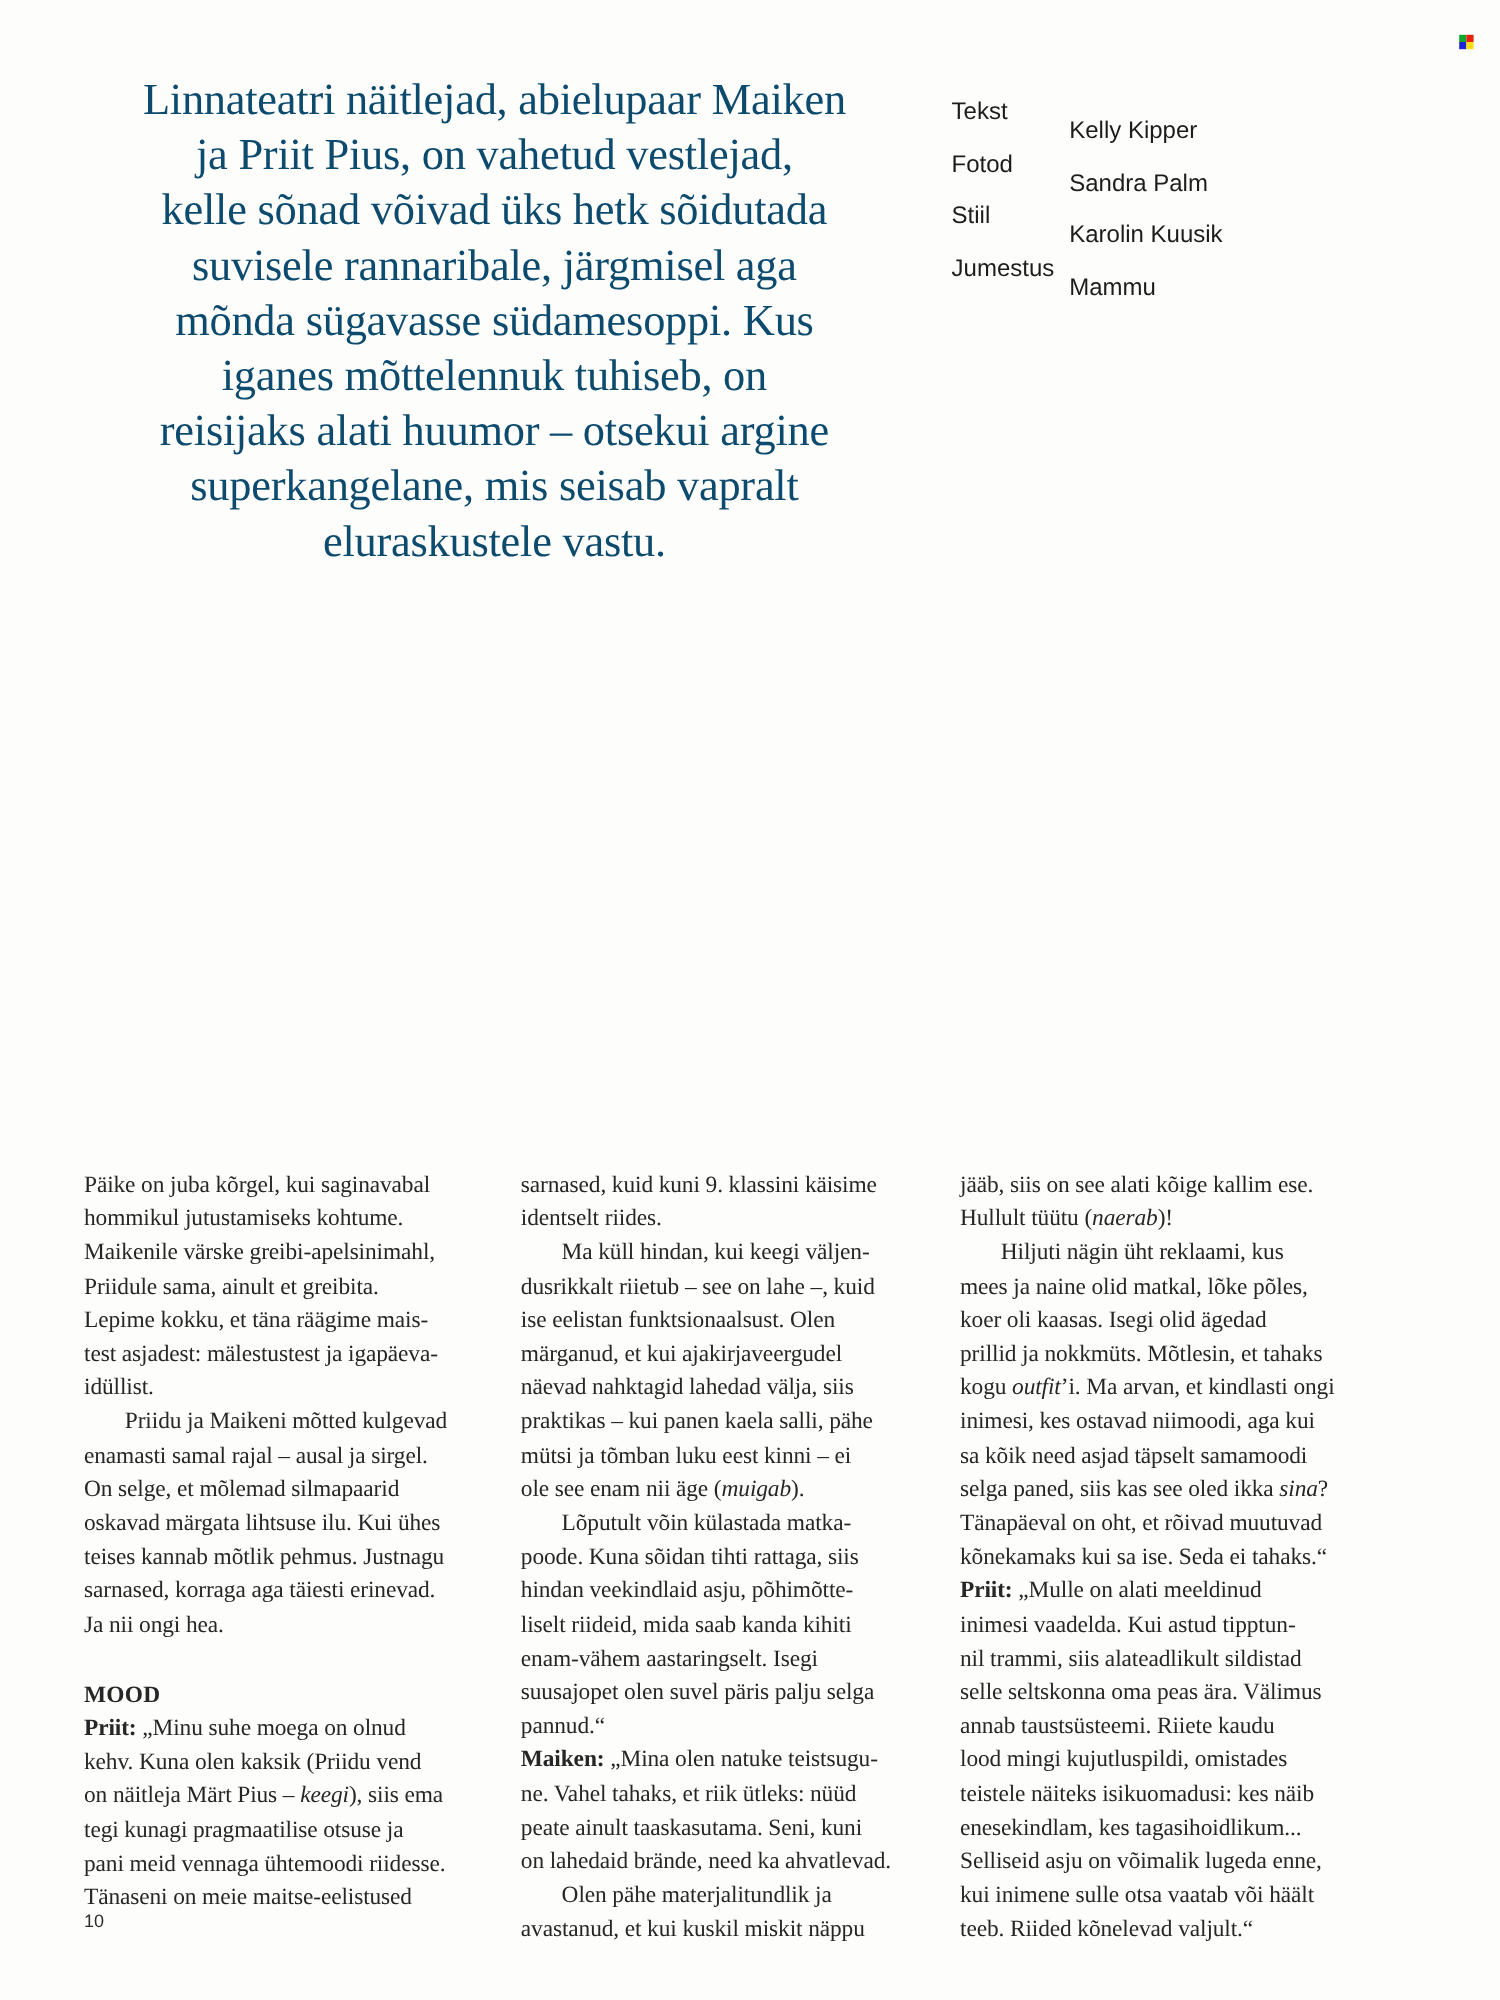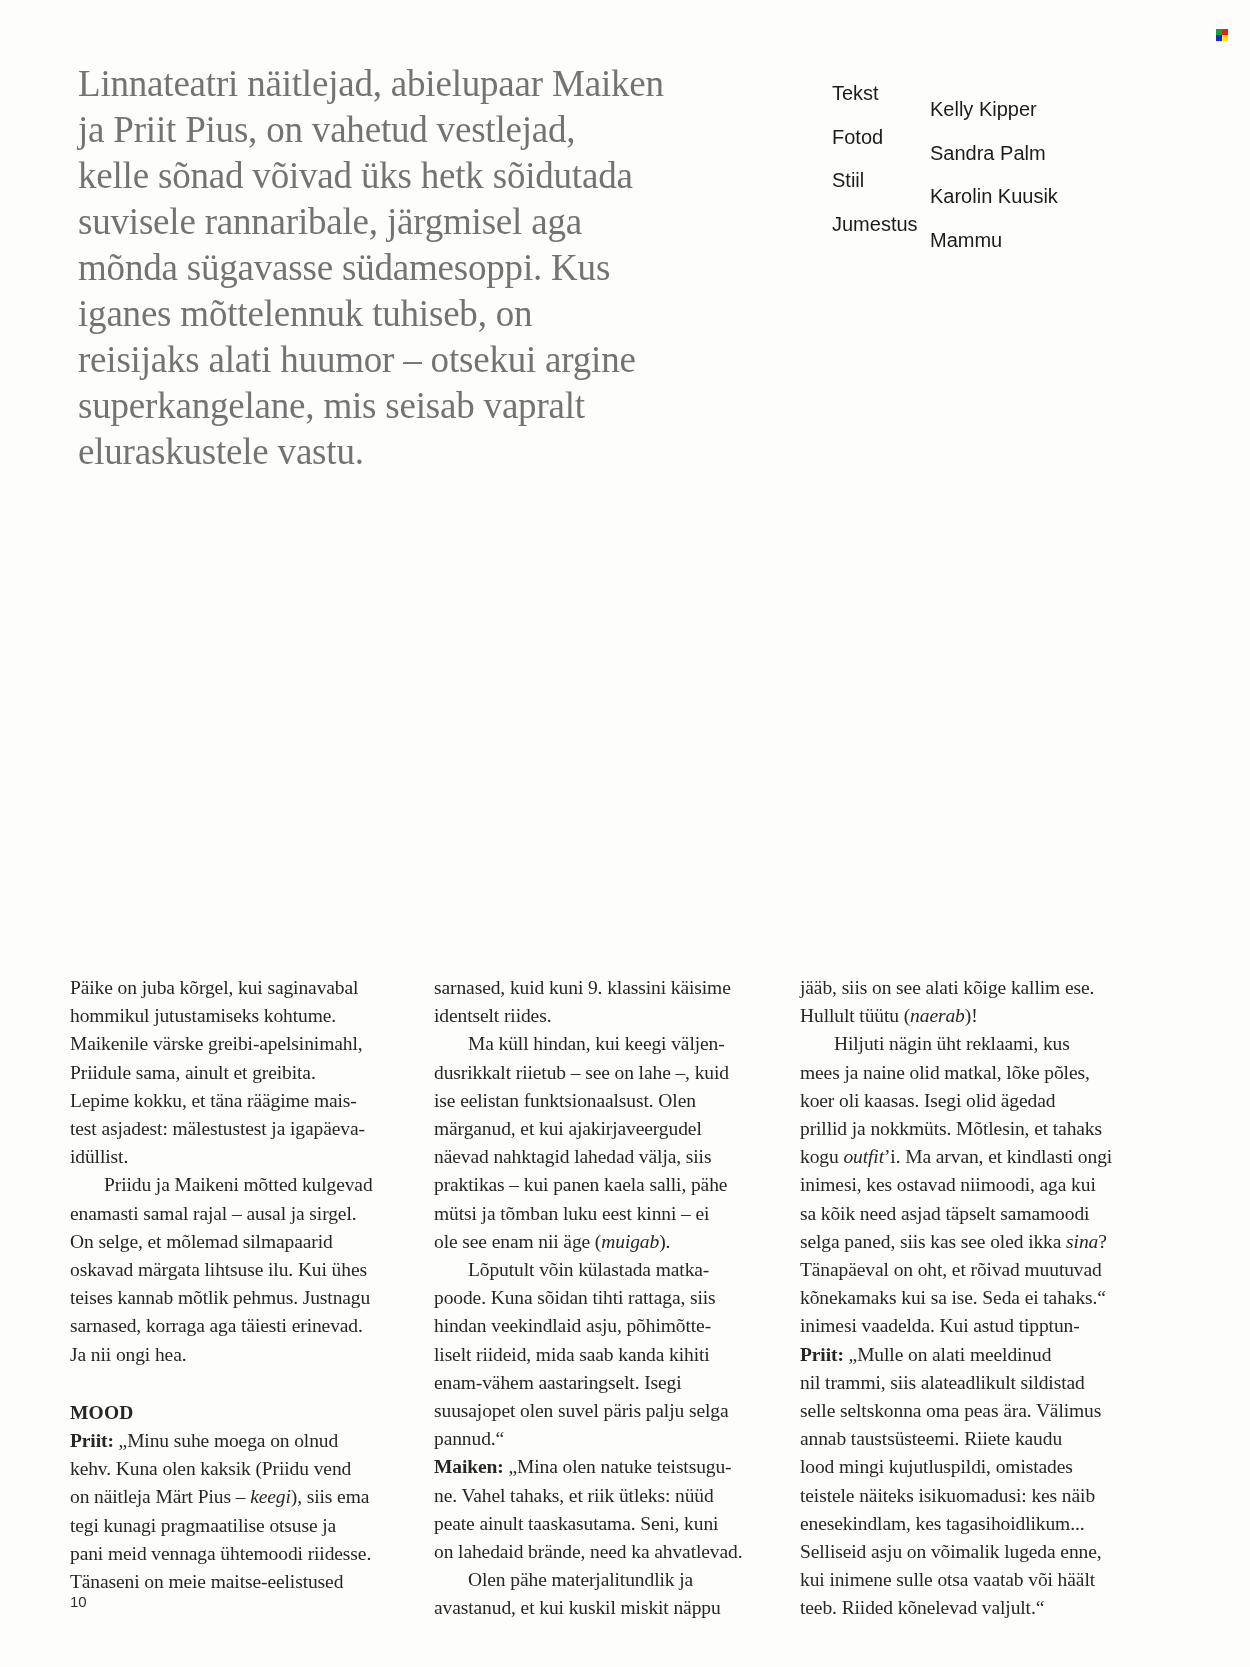--- a/index.html
+++ b/index.html
@@ -8,28 +8,29 @@
     background:#fdfdfb;
     position:relative;
     overflow:hidden;
     font-family:"Liberation Serif",serif;
     color:#222;
     -webkit-font-smoothing:antialiased;
   }
   .page{position:absolute;inset:0;}
   
   .lede{
-    position:absolute;left:78px;top:61px;width:720px;
+    position:absolute;left:52px;top:61px;width:720px;
     font-size:37px;line-height:46px;letter-spacing:-0.2px;
-    color:#737373;
+    color:#0c4a6e;
+    text-align:center;
   }
   .lede-line{white-space:nowrap;}
   
   .credits{
-    position:absolute;left:832px;top:80px;
+    position:absolute;left:793px;top:80px;
     font-family:"Liberation Sans",sans-serif;
     font-size:20px;line-height:27.5px;color:#1c1c1c;
   }
   .credit-row{display:flex;}
   .credit-label{width:98px;flex:0 0 98px;}
   .credit-value{white-space:nowrap;margin-top:16px;}
   
   .corner-icon{
     position:absolute;left:1216px;top:29px;width:12px;height:12px;
     display:grid;grid-template-columns:6px 6px;grid-template-rows:6px 6px;
@@ -172,22 +173,22 @@
           <div class="bline">koer oli kaasas. Isegi olid ägedad</div>
           <div class="bline">prillid ja nokkmüts. Mõtlesin, et tahaks</div>
           <div class="bline">kogu <em>outfit</em>’i. Ma arvan, et kindlasti ongi</div>
           <div class="bline">inimesi, kes ostavad niimoodi, aga kui</div>
           <div class="bline">sa kõik need asjad täpselt samamoodi</div>
           <div class="bline">selga paned, siis kas see oled ikka <em>sina</em>?</div>
           <div class="bline">Tänapäeval on oht, et rõivad muutuvad</div>
           <div class="bline">kõnekamaks kui sa ise. Seda ei tahaks.“</div>
         </div>
         <div class="bpara">
+          <div class="bline"><strong>Priit:</strong> „Mulle on alati meeldinud</div>
           <div class="bline">inimesi vaadelda. Kui astud tipptun-</div>
-          <div class="bline"><strong>Priit:</strong> „Mulle on alati meeldinud</div>
           <div class="bline">nil trammi, siis alateadlikult sildistad</div>
           <div class="bline">selle seltskonna oma peas ära. Välimus</div>
           <div class="bline">annab taustsüsteemi. Riiete kaudu</div>
           <div class="bline">lood mingi kujutluspildi, omistades</div>
           <div class="bline">teistele näiteks isikuomadusi: kes näib</div>
           <div class="bline">enesekindlam, kes tagasihoidlikum...</div>
           <div class="bline">Selliseid asju on võimalik lugeda enne,</div>
           <div class="bline">kui inimene sulle otsa vaatab või häält</div>
           <div class="bline">teeb. Riided kõnelevad valjult.“</div>
         </div>

